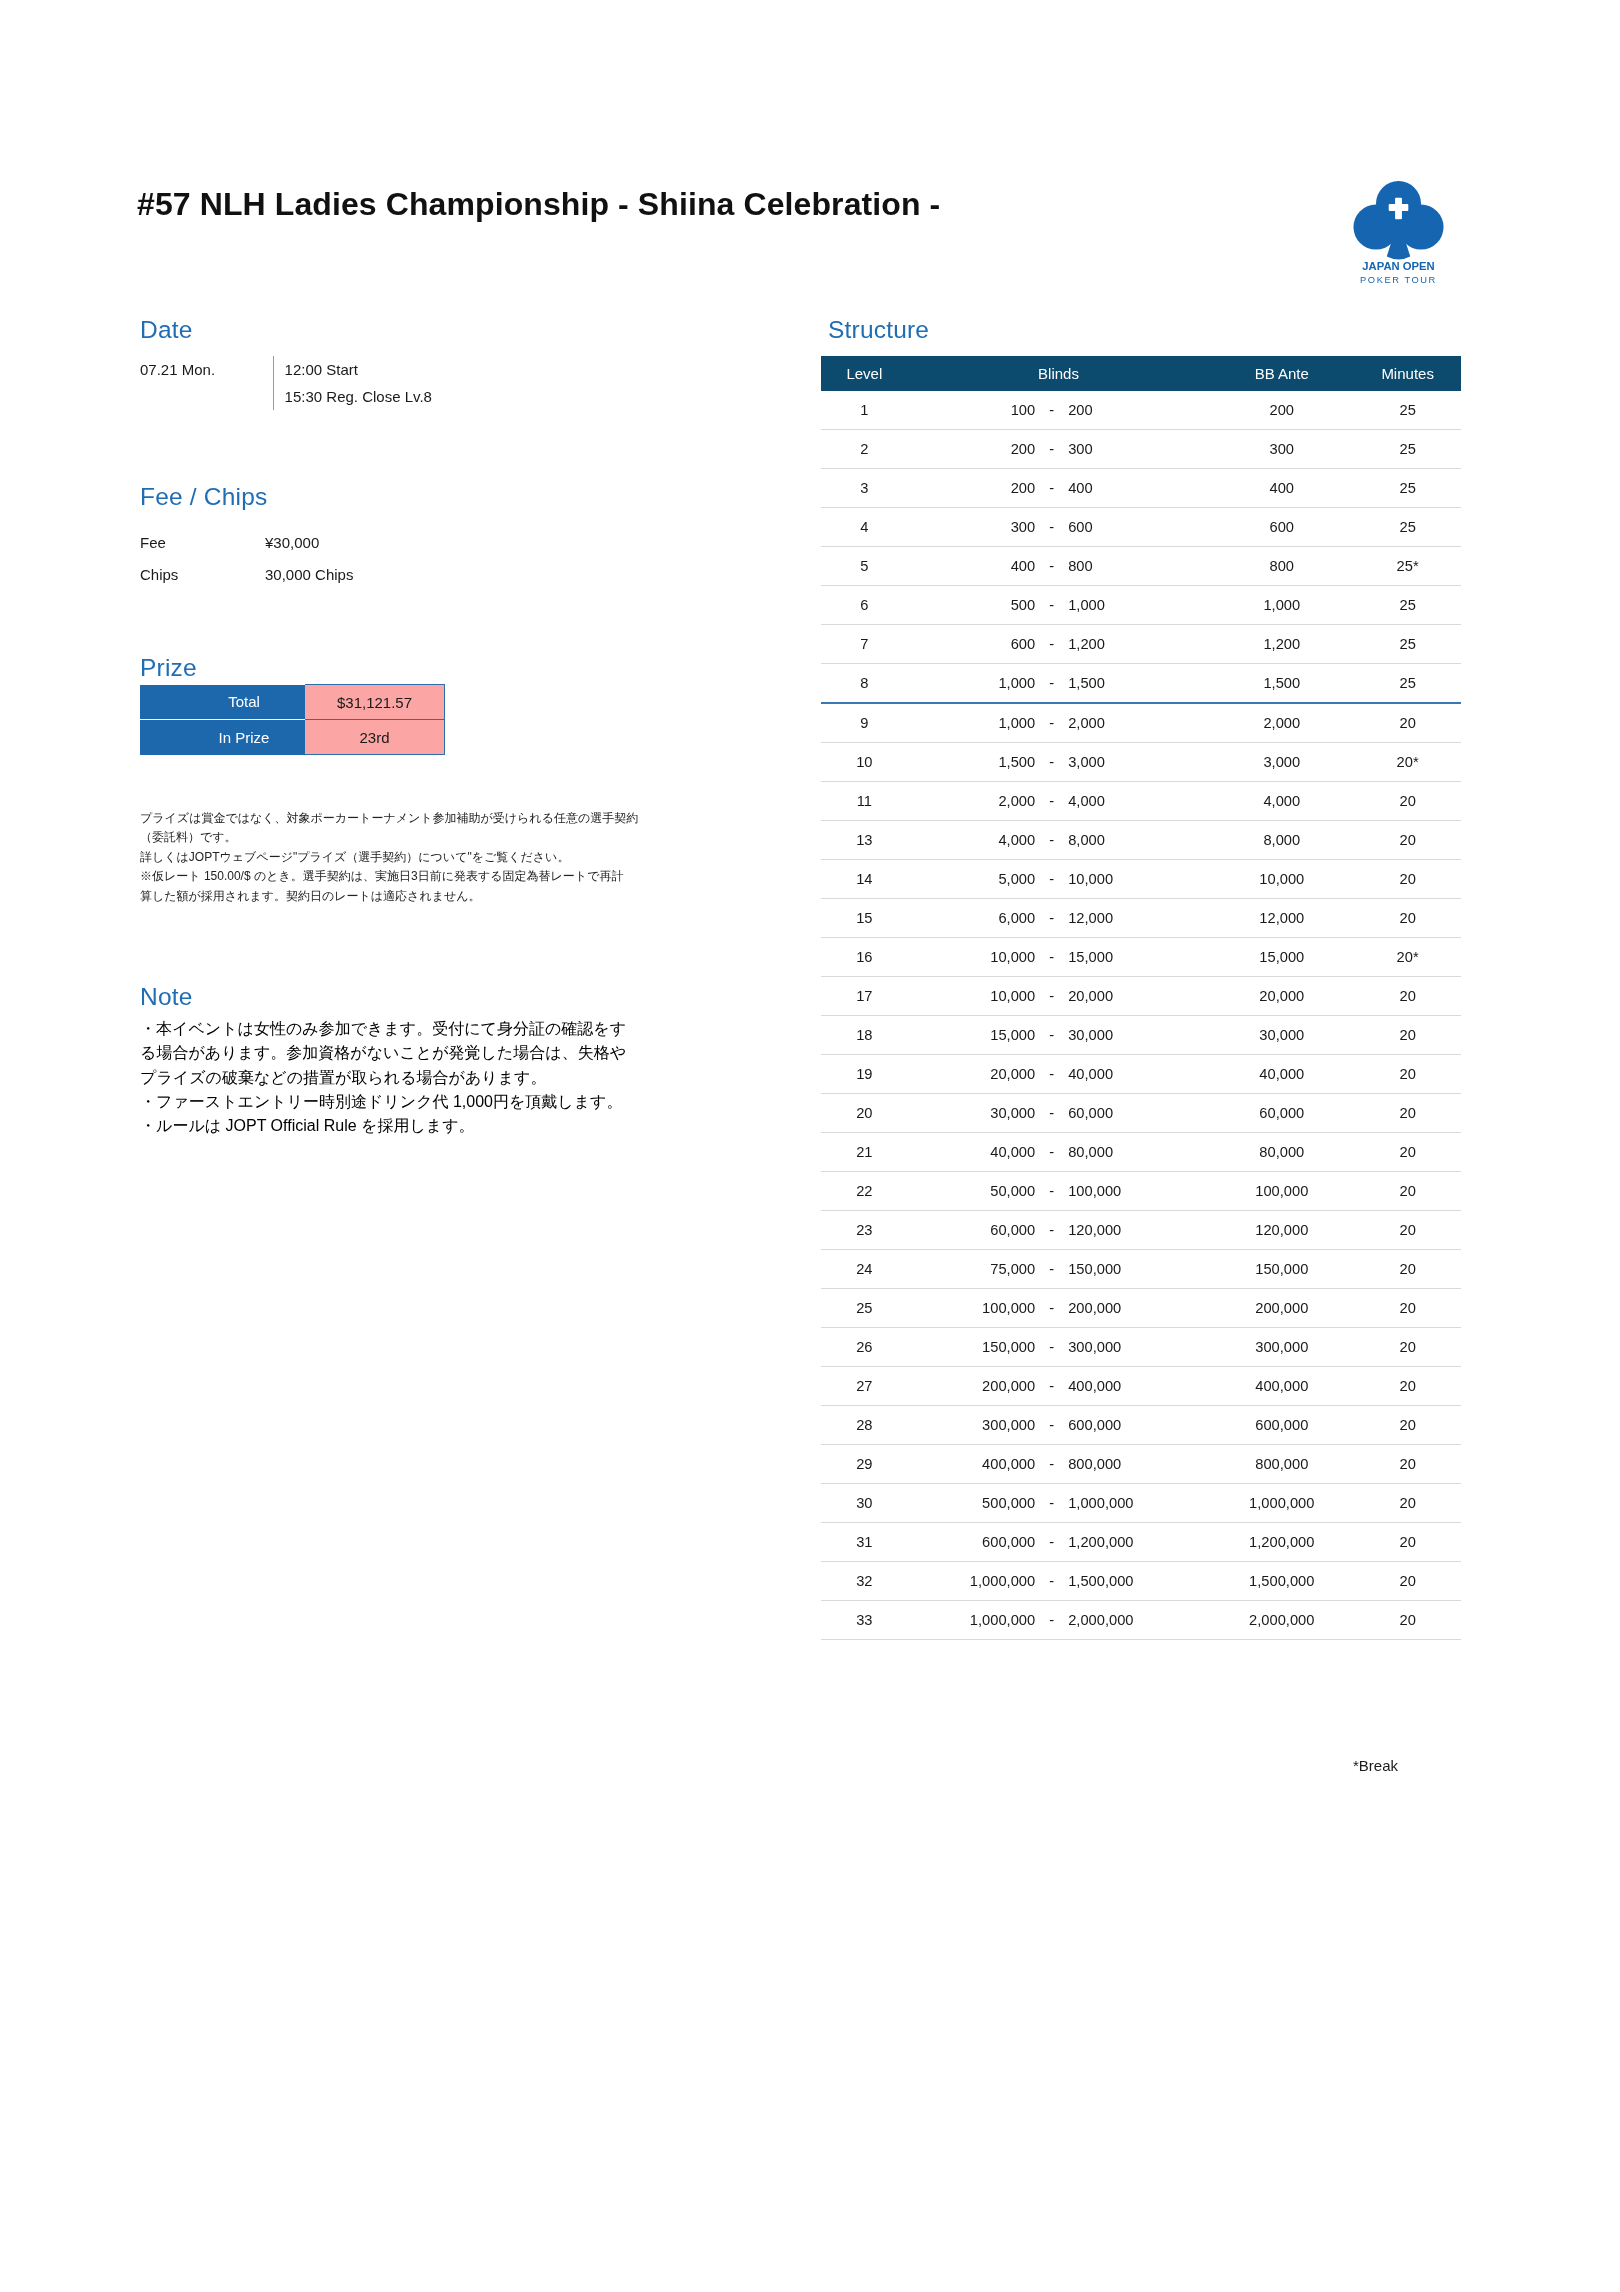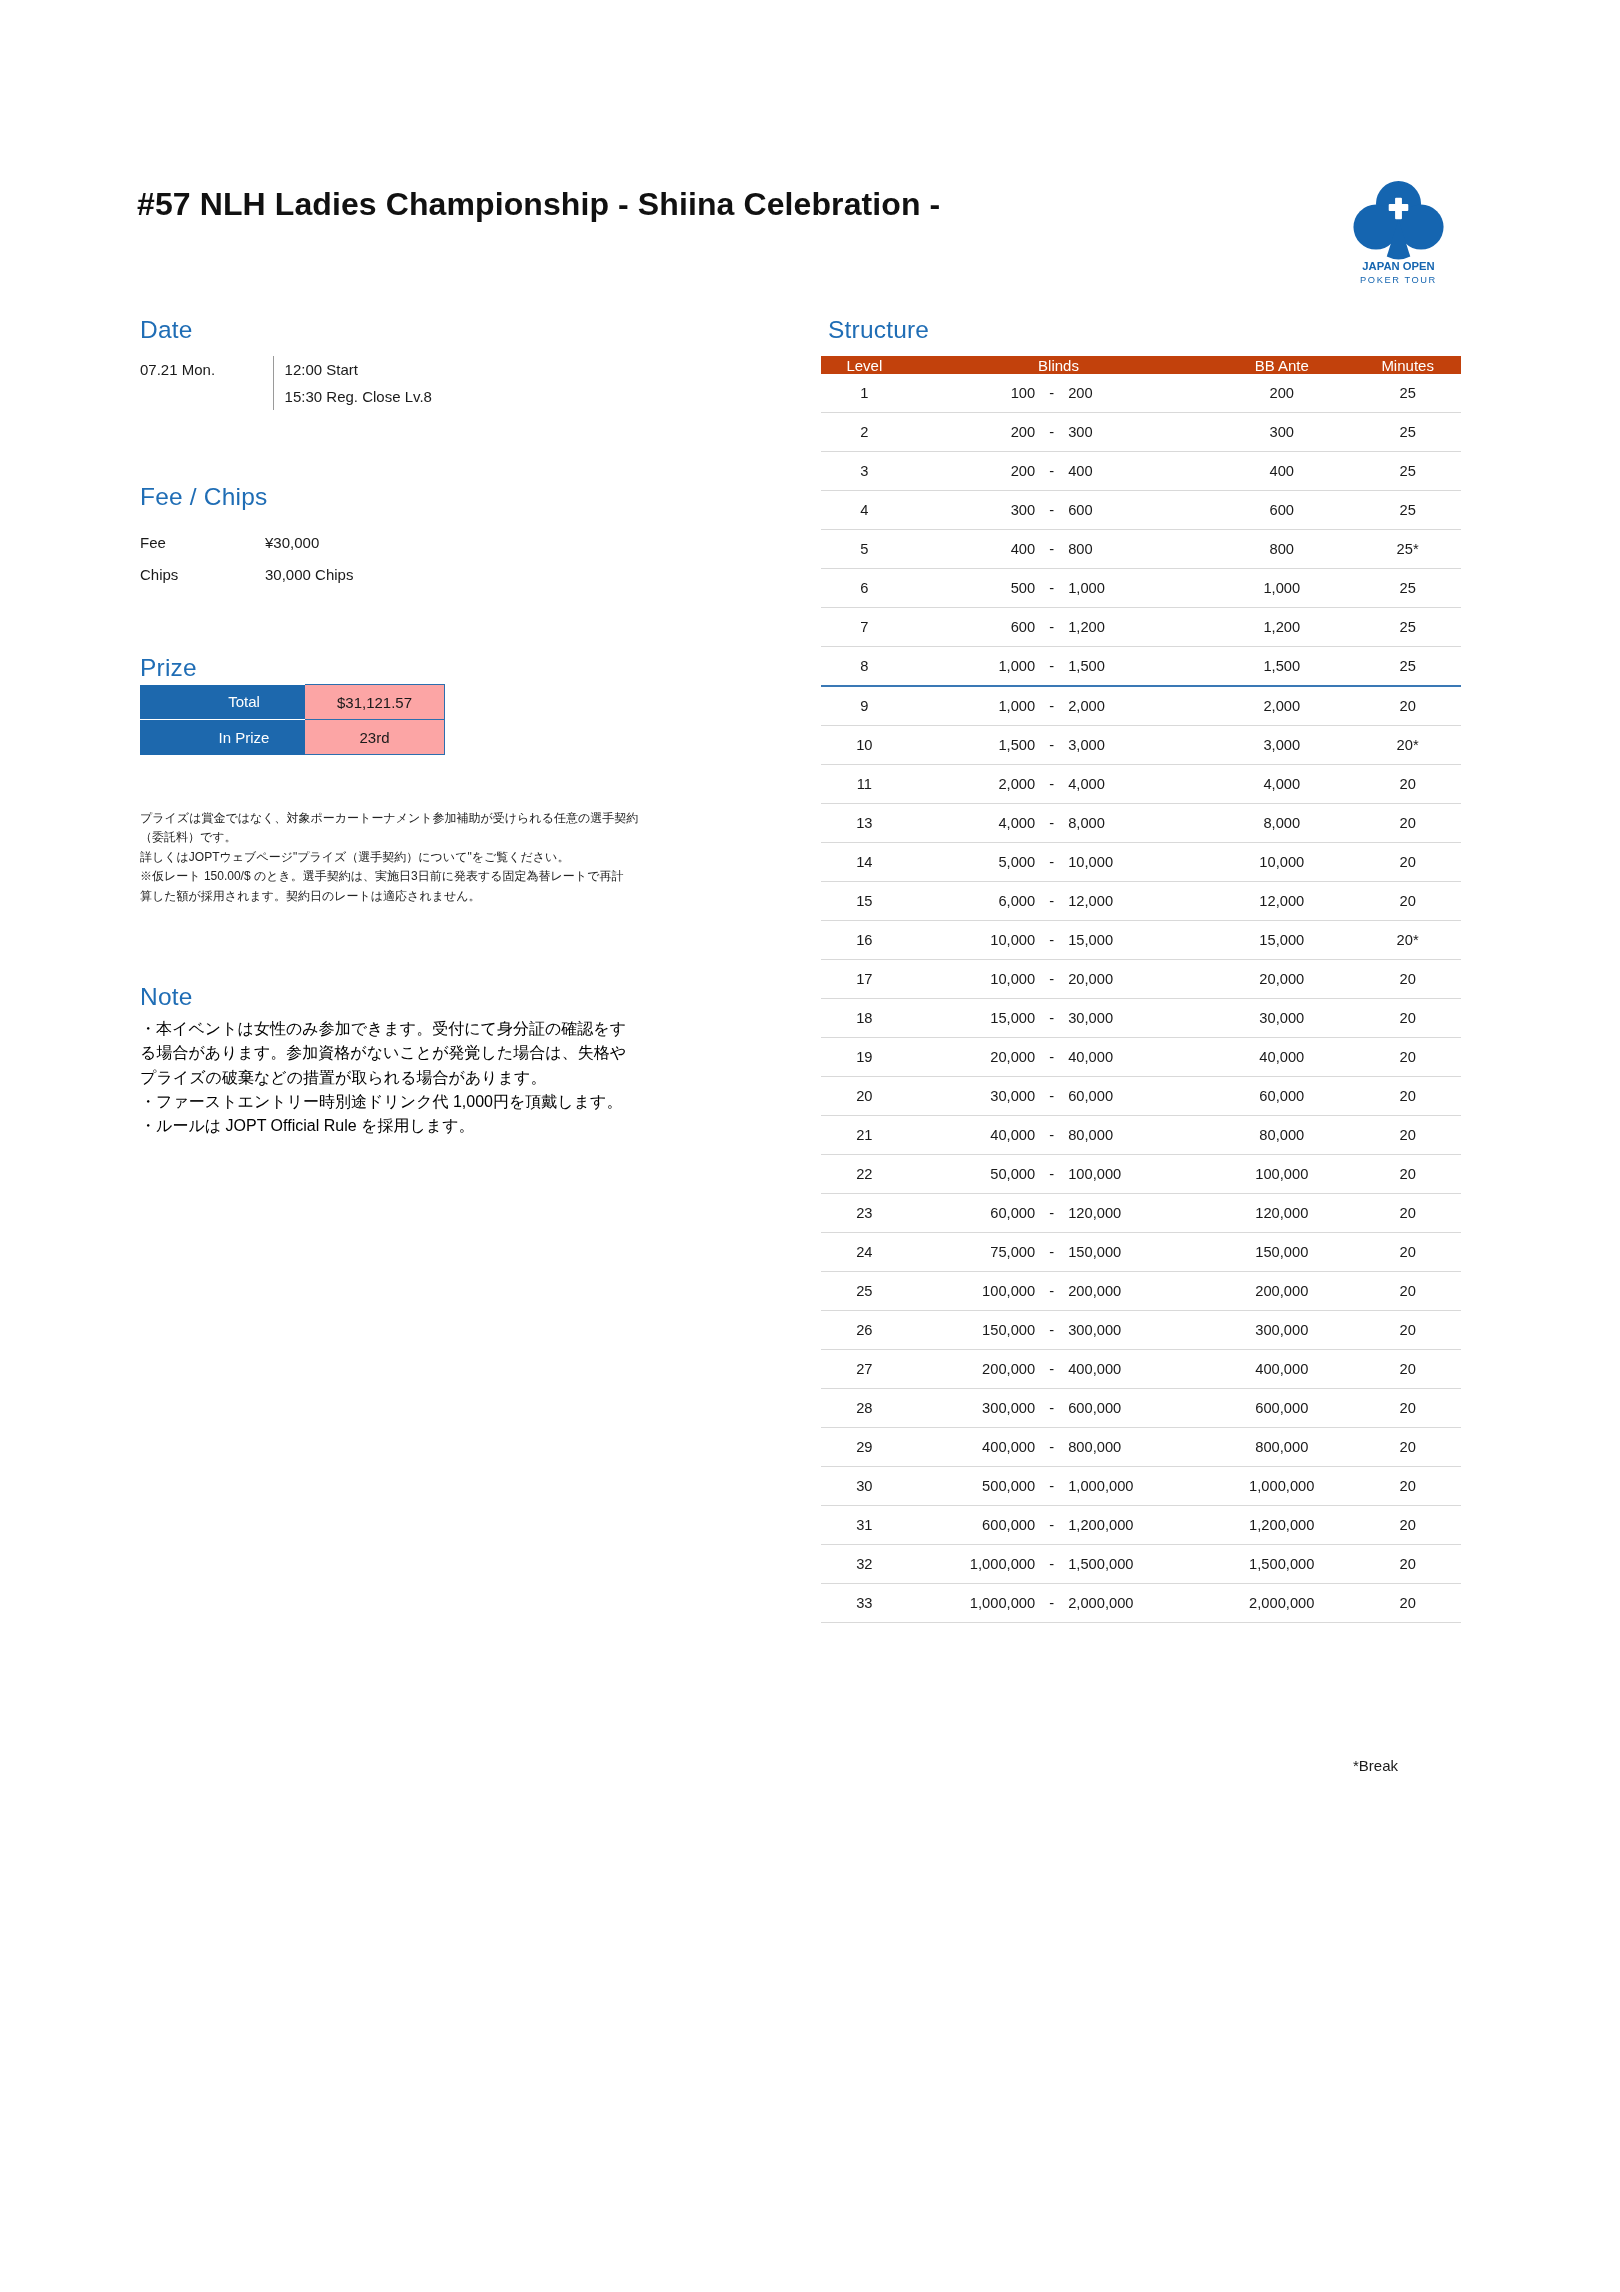--- a/index.html
+++ b/index.html
@@ -151,25 +151,25 @@
   
   .struct {
     position: absolute;
     left: 821px;
     top: 356px;
     width: 640px;
     border-collapse: collapse;
     font-size: 14.7px;
   }
   .struct thead th {
-    background: #c2410c;
+    background: #0c4a6e;
     color: #ffffff;
     font-weight: normal;
     font-size: 15px;
-    height: 18px;
+    height: 35px;
     padding: 0;
   }
   .struct th.c-level { width: 88px; }
   .struct th.c-blinds { width: 294px; }
   .struct th.c-ante { width: 147px; text-align: center; }
   .struct th.c-min { width: 108px; text-align: center; }
 
   .struct tbody td {
     height: 38px;
     padding: 0;

